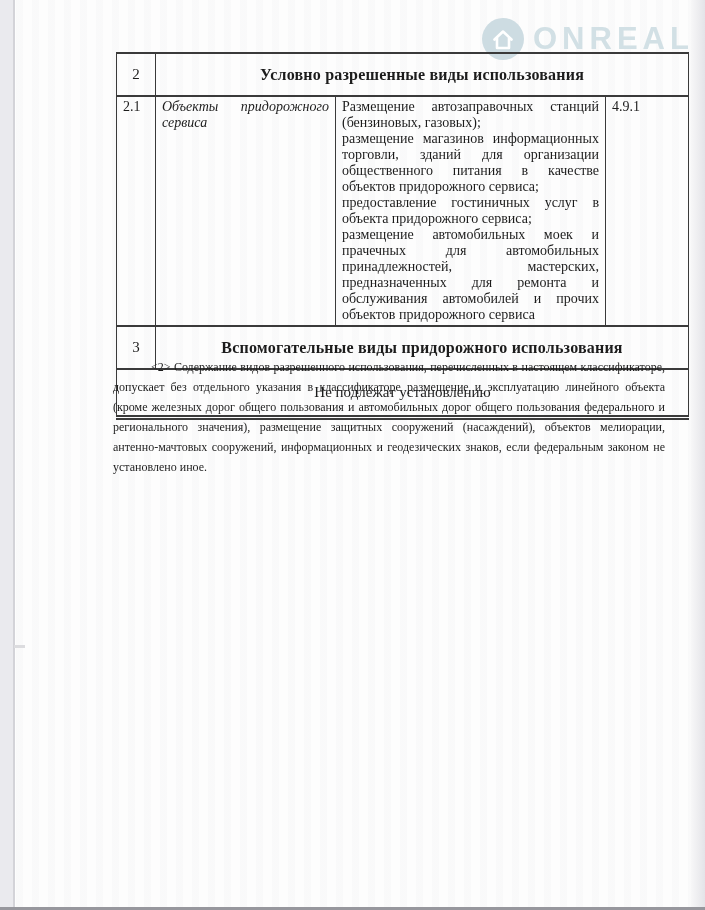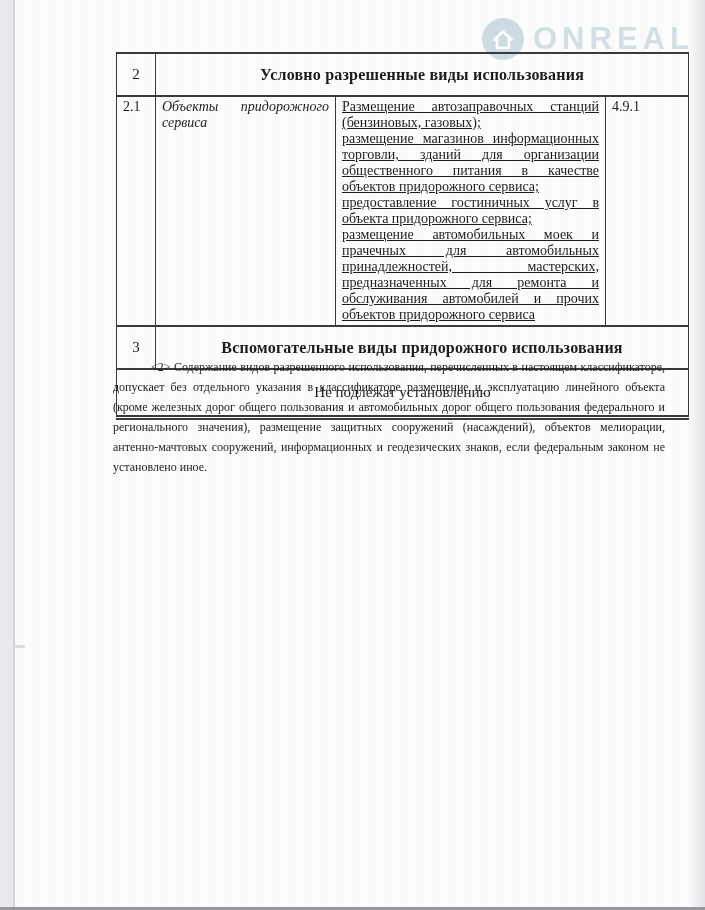--- a/index.html
+++ b/index.html
@@ -93,21 +93,21 @@
     line-height: 19px;
     text-align: center;
   }
   .crow td { height: 222px; }
   .num { text-align: left; }
   .name {
     text-align: justify;
     padding: 1px 9px;
     font-style: italic;
   }
-  .desc { padding: 1px 9px; text-decoration: underline; }
+  .desc { padding: 1px 9px; }
   .desc p {
     margin: 0;
     text-align: justify;
     text-align-last: left;
   }
   .code { padding: 1px 6px 1px 9px; }
   .lastrow td {
     text-align: center;
     font-size: 15px;
     line-height: 19px;

